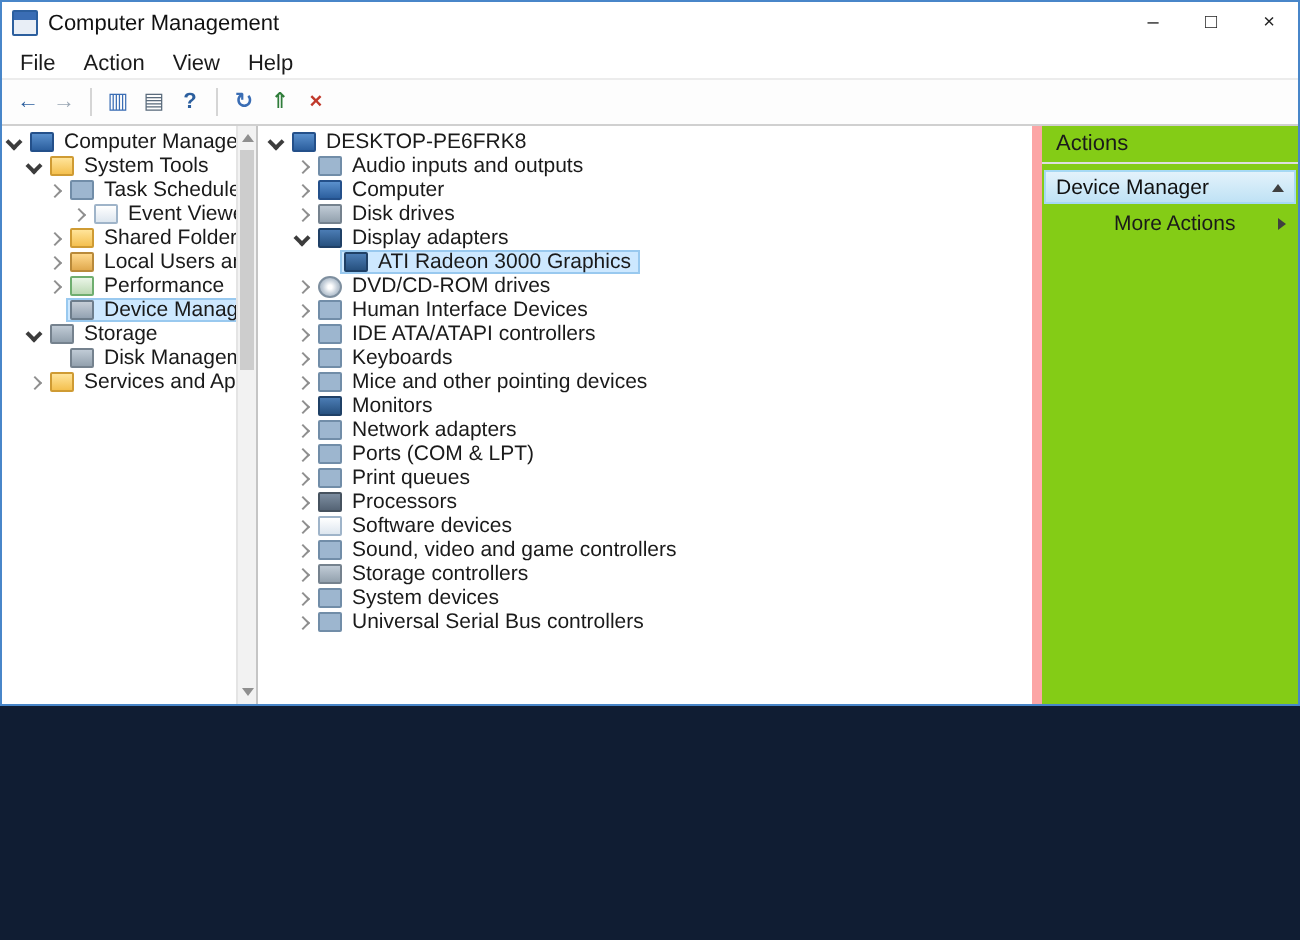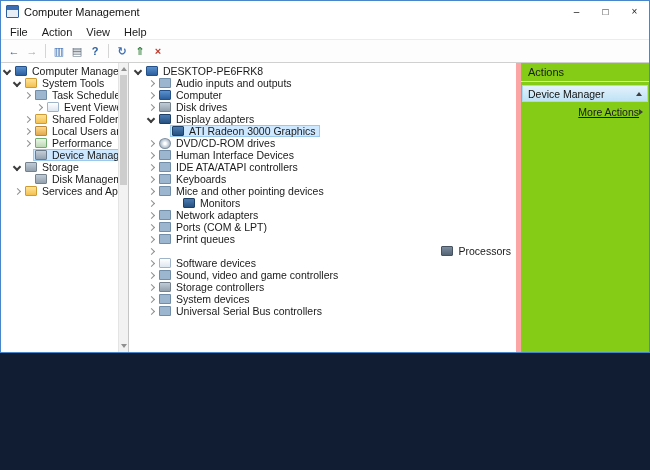--- a/index.html
+++ b/index.html
@@ -60,21 +60,21 @@
   .vscroll { position: absolute; top: 0; right: 0; bottom: 0; width: 10px; background: #f2f2f2; border-left: 1px solid #e4e4e4; }
   .sb-arrow { position: absolute; left: 2px; width: 0; height: 0; border-left: 3px solid transparent; border-right: 3px solid transparent; }
   .sb-arrow.up { top: 4px; border-bottom: 4px solid #8f8f8f; }
   .sb-arrow.down { bottom: 4px; border-top: 4px solid #8f8f8f; }
   .sb-thumb { position: absolute; top: 12px; left: 1px; width: 7px; height: 110px; background: #cdcdcd; }
   
   .actions-header { flex: 0 0 18px; line-height: 18px; padding-left: 7px; font-size: 11px; color: #1a1a1a; border-bottom: 1px solid #dedede; }
   .action-section { flex: 0 0 17px; margin: 3px 1px 0 1px; background: linear-gradient(#e3f2fb, #bfe2f5); border: 1px solid #a6d9f4; display: flex; align-items: center; justify-content: space-between; padding: 0 5px; font-size: 10.5px; color: #111; }
   .arrow-up { width: 0; height: 0; border-left: 3px solid transparent; border-right: 3px solid transparent; border-bottom: 4px solid #404040; }
   .arrow-right { width: 0; height: 0; border-top: 3px solid transparent; border-bottom: 3px solid transparent; border-left: 4px solid #404040; }
-  .more-actions { flex: 0 0 16px; display: flex; align-items: center; justify-content: flex-end; padding: 0 6px 0 36px; font-size: 10.5px; color: #1a1a1a; margin-top: 2px; text-decoration: underline; }
+  .more-actions { flex: 0 0 16px; display: flex; align-items: center; justify-content: space-between; padding: 0 6px 0 36px; font-size: 10.5px; color: #1a1a1a; margin-top: 2px; }
 </style>
 </head>
 <body>
 
 <div class="window">
 
   <div class="titlebar">
     <span class="app-icon"></span>
     <span class="title-text">Computer Management</span>
     <div class="win-controls">
@@ -265,21 +265,21 @@
               <span class="tlabel">Keyboards</span>
             </span>
           </div>
           <div class="trow" style="padding-left: 13px;">
             <span class="expander collapsed"></span>
             <span class="selwrap">
               <span class="icon ic-mouse"></span>
               <span class="tlabel">Mice and other pointing devices</span>
             </span>
           </div>
-          <div class="trow" style="padding-left: 13px; gap: 24px;">
+          <div class="trow" style="padding-left: 13px;">
             <span class="expander collapsed"></span>
             <span class="selwrap">
               <span class="icon ic-monitor"></span>
               <span class="tlabel">Monitors</span>
             </span>
           </div>
           <div class="trow" style="padding-left: 13px;">
             <span class="expander collapsed"></span>
             <span class="selwrap">
               <span class="icon ic-network-adapter"></span>
@@ -293,21 +293,21 @@
               <span class="tlabel">Ports (COM &amp; LPT)</span>
             </span>
           </div>
           <div class="trow" style="padding-left: 13px;">
             <span class="expander collapsed"></span>
             <span class="selwrap">
               <span class="icon ic-print-queue"></span>
               <span class="tlabel">Print queues</span>
             </span>
           </div>
-          <div class="trow" style="padding-left: 13px; justify-content: space-between;">
+          <div class="trow" style="padding-left: 13px;">
             <span class="expander collapsed"></span>
             <span class="selwrap">
               <span class="icon ic-processor"></span>
               <span class="tlabel">Processors</span>
             </span>
           </div>
           <div class="trow" style="padding-left: 13px;">
             <span class="expander collapsed"></span>
             <span class="selwrap">
               <span class="icon ic-software-device"></span>

